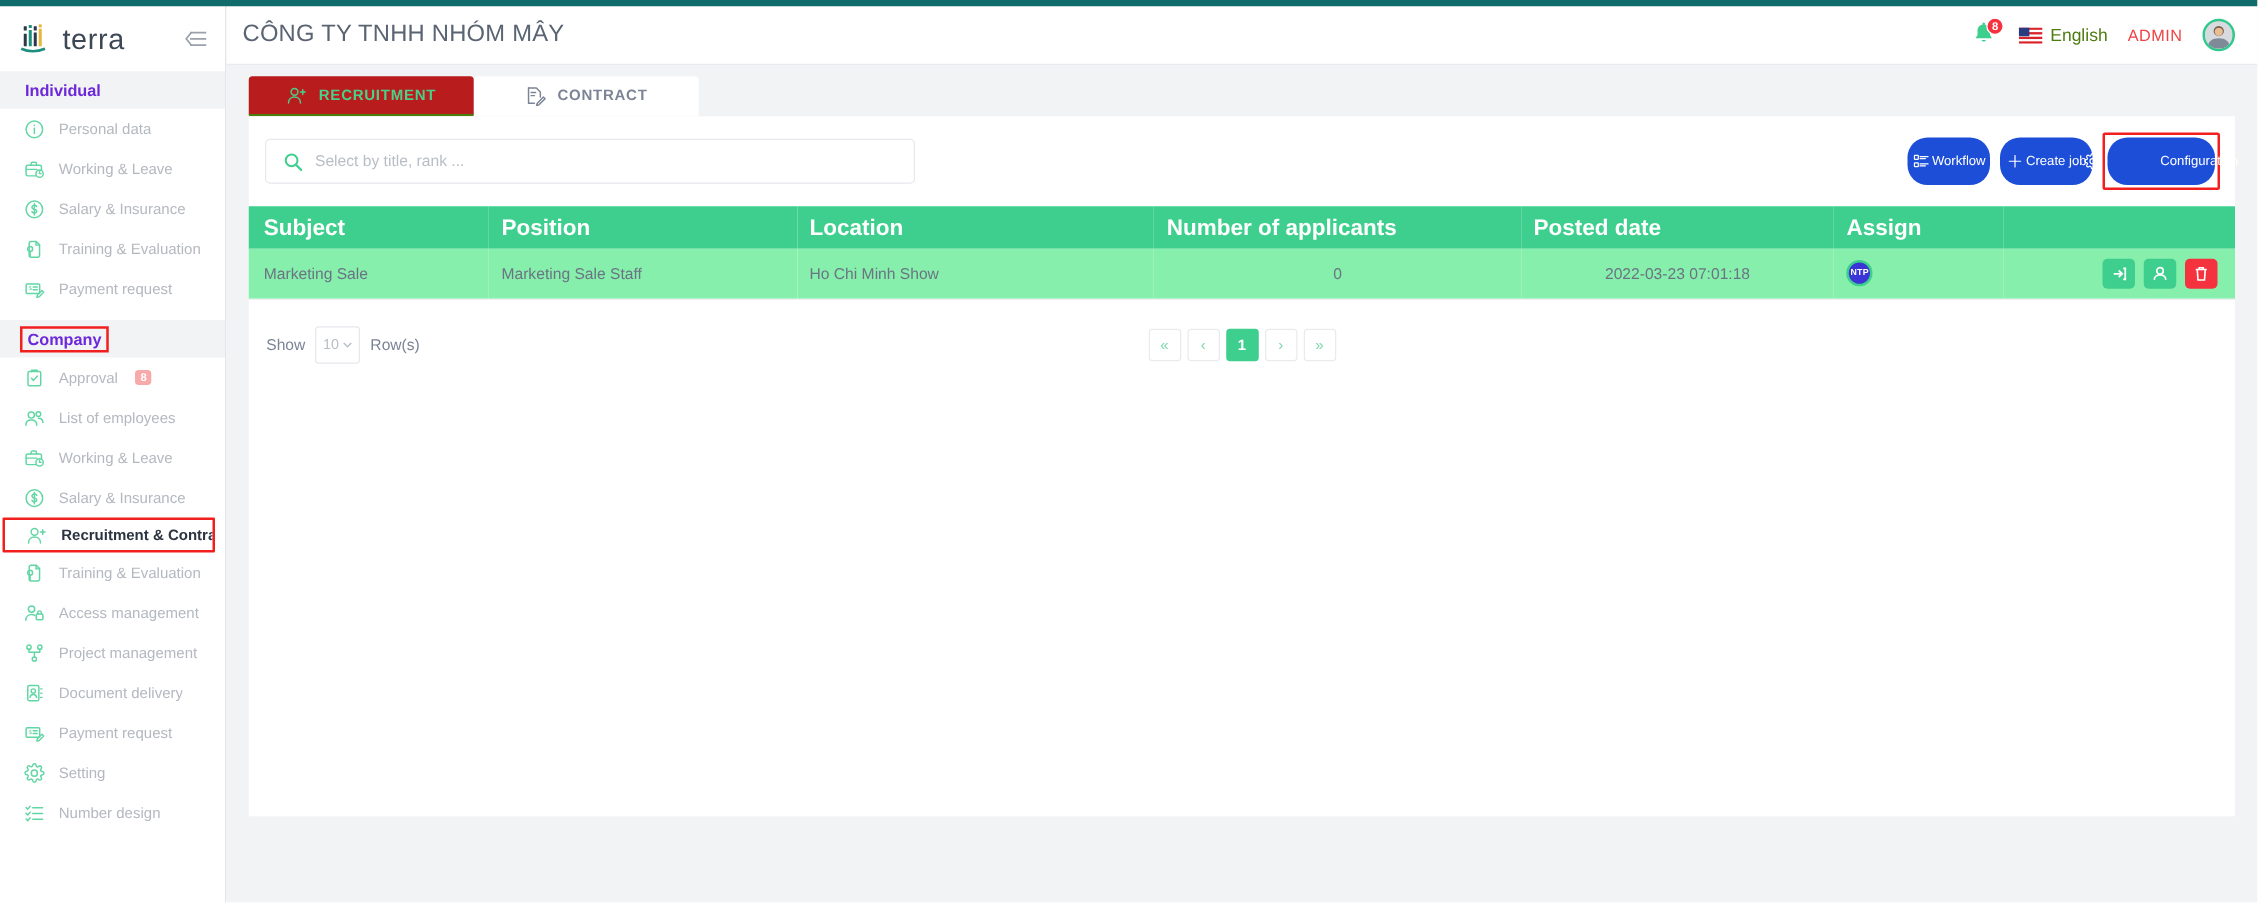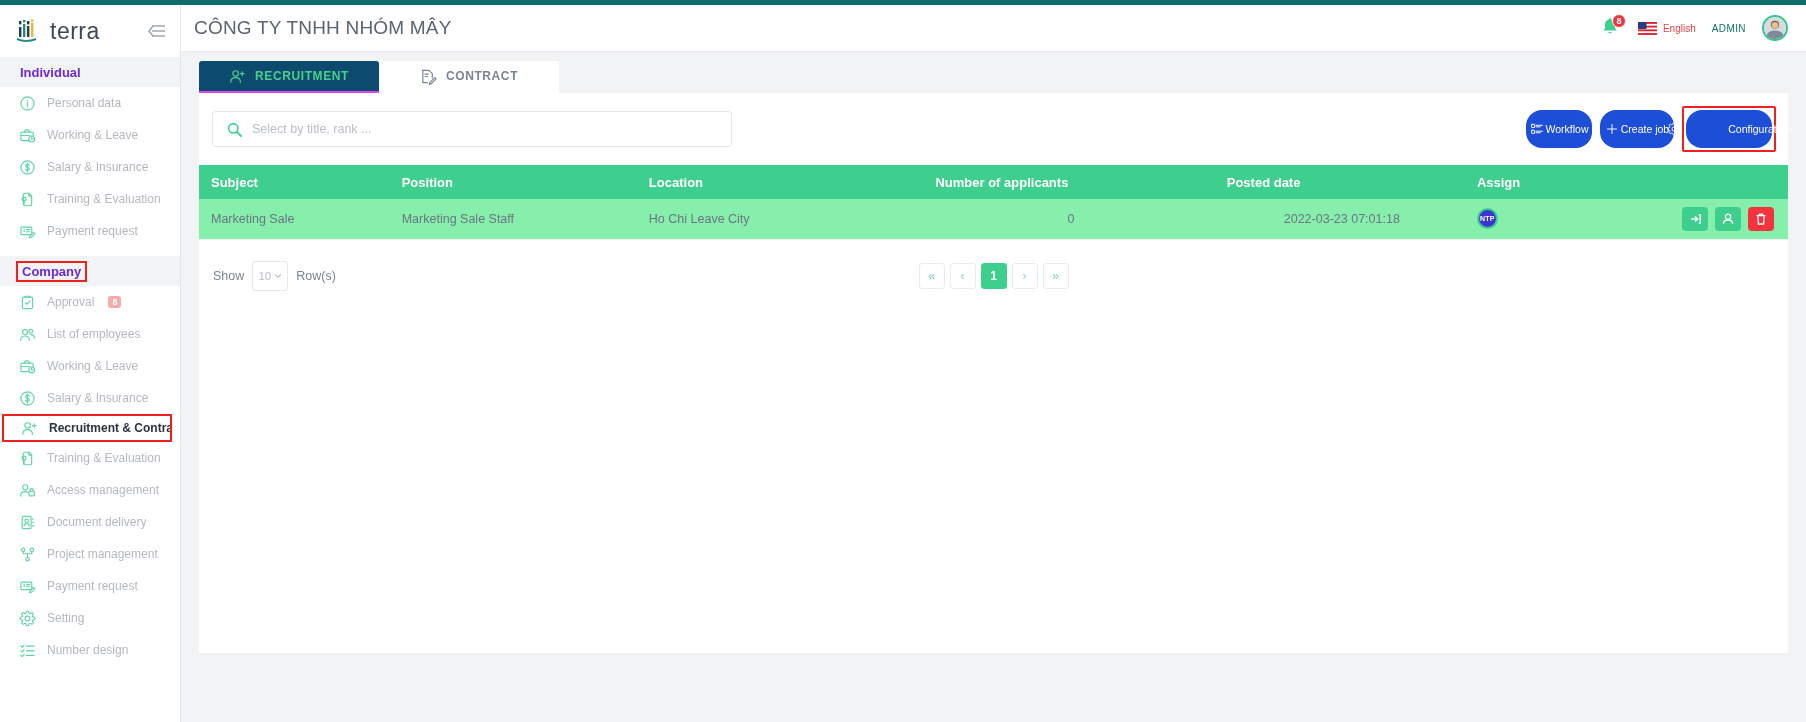--- a/index.html
+++ b/index.html
@@ -87,37 +87,37 @@
   }
   .bell-wrap { position: relative; width: 22px; height: 22px; cursor: pointer; }
   .bell-badge {
     position: absolute; top: -3px; right: -4px; min-width: 14px; height: 14px;
     background: #f5333f; color: #fff; border-radius: 7px; font-size: 9px;
     font-weight: bold; display: flex; align-items: center; justify-content: center;
     padding: 0 3px; border: 1px solid #fff;
   }
   .lang { display: flex; align-items: center; gap: 6px; cursor: pointer; }
   .flag { width: 19px; height: 13px; flex: 0 0 19px; }
-  .lang-label { font-size: 10px; color: #ef4444; }
-  .admin-label { font-size: 10px; color: #0f766e; letter-spacing: .4px; }
+  .lang-label { font-size: 14px; color: #4d7c0f; }
+  .admin-label { font-size: 13px; color: #ef4444; letter-spacing: .4px; }
   .avatar-top {
     width: 26px; height: 26px; border-radius: 50%; border: 2px solid #2fca8b;
     background: #c9cdd3; overflow: hidden; position: relative; cursor: pointer;
   }
 
   
   .content { flex: 1 1 auto; overflow: hidden; }
   .tabs-row { padding: 9px 0 0 18px; display: flex; }
   .tab {
     display: flex; align-items: center; justify-content: center; gap: 9px;
     width: 180px; height: 32px; font-size: 12px; letter-spacing: .6px;
     font-weight: bold; cursor: pointer;
     border-top-left-radius: 3px; border-top-right-radius: 3px;
   }
-  .tab.active { background: #0c4a6e; color: #49d08b; border-bottom: 2px solid #d946ef; }
+  .tab.active { background: #b91c1c; color: #49d08b; border-bottom: 2px solid #4d7c0f; }
   .tab.inactive { background: #ffffff; color: #7b8494; border-bottom: 2px solid transparent; }
 
   .panel {
     background: #ffffff; margin: 0 18px; min-height: 560px;
     padding: 0 0 20px 0;
   }
   .toolbar {
     display: flex; align-items: center; padding: 13px 12px 13px 13px; gap: 10px;
   }
   .search-box {
@@ -139,21 +139,21 @@
   }
   .act-btn.wide { width: 74px; }
   .act-btn.wider { width: 86px; gap: 47px; }
   .act-btn-outer.boxed {
     border: 2px solid #f21f1f; padding: 2px; border-radius: 2px;
   }
 
   
   table.grid { width: 100%; border-collapse: collapse; }
   table.grid thead th {
-    background: #3ecf8e; color: #ffffff; font-size: 13px; font-weight: bold;
+    background: #3ecf8e; color: #ffffff; font-size: 18px; font-weight: bold;
     text-align: left; height: 34px; padding: 0 10px; white-space: nowrap;
   }
   table.grid thead th:first-child { padding-left: 12px; }
   table.grid tbody td {
     font-size: 12.5px; color: #6b7483; height: 40px; padding: 0 10px;
     border-bottom: 1px solid #eceef1; background: #86efac;
   }
   table.grid tbody td:first-child { padding-left: 12px; }
   .col-subject { width: 200px; }
   .col-position { width: 258px; }
@@ -367,41 +367,41 @@
               <path d="M1.8 15c0-3 2.2-4.8 4.8-4.8 1 0 2 .3 2.8.8"></path>
               <rect x="10.6" y="9.8" width="5.6" height="4.8" rx="0.8"></rect>
               <path d="M11.9 9.8V8.6a1.5 1.5 0 0 1 3 0v1.2"></path>
             </svg>
           </span>
           <span class="lbl">Access management</span>
         </div>
         <div class="nav-item">
           <span class="ic">
             <svg class="svg-ic" width="17" height="17" viewBox="0 0 18 18" fill="none" stroke="#62d6a4" stroke-width="1.25" stroke-linecap="round" stroke-linejoin="round">
+              <circle cx="4.4" cy="4" r="1.8"></circle>
+              <circle cx="13.6" cy="4" r="1.8"></circle>
+              <circle cx="9" cy="14" r="1.8"></circle>
+              <path d="M4.4 5.8v2.4h9.2V5.8"></path>
+              <line x1="9" y1="8.2" x2="9" y2="12.2"></line>
+            </svg>
+          </span>
+          <span class="lbl">Project management</span>
+        </div>
+        <div class="nav-item">
+          <span class="ic">
+            <svg class="svg-ic" width="17" height="17" viewBox="0 0 18 18" fill="none" stroke="#62d6a4" stroke-width="1.25" stroke-linecap="round" stroke-linejoin="round">
               <rect x="3.4" y="2.6" width="9.4" height="12.8" rx="1.2"></rect>
               <circle cx="8.1" cy="7.2" r="1.8"></circle>
               <path d="M5.4 12.6c0-1.6 1.3-2.5 2.7-2.5s2.7.9 2.7 2.5"></path>
               <line x1="14.4" y1="5.4" x2="15.4" y2="5.4"></line>
               <line x1="14.4" y1="9" x2="15.4" y2="9"></line>
               <line x1="14.4" y1="12.6" x2="15.4" y2="12.6"></line>
             </svg>
           </span>
           <span class="lbl">Document delivery</span>
-        </div>
-        <div class="nav-item">
-          <span class="ic">
-            <svg class="svg-ic" width="17" height="17" viewBox="0 0 18 18" fill="none" stroke="#62d6a4" stroke-width="1.25" stroke-linecap="round" stroke-linejoin="round">
-              <circle cx="4.4" cy="4" r="1.8"></circle>
-              <circle cx="13.6" cy="4" r="1.8"></circle>
-              <circle cx="9" cy="14" r="1.8"></circle>
-              <path d="M4.4 5.8v2.4h9.2V5.8"></path>
-              <line x1="9" y1="8.2" x2="9" y2="12.2"></line>
-            </svg>
-          </span>
-          <span class="lbl">Project management</span>
         </div>
         <div class="nav-item">
           <span class="ic">
             <svg class="svg-ic" width="17" height="17" viewBox="0 0 18 18" fill="none" stroke="#62d6a4" stroke-width="1.25" stroke-linecap="round" stroke-linejoin="round">
               <rect x="2" y="4.4" width="11.5" height="8" rx="1"></rect>
               <text x="4.2" y="9.9" font-size="4.6" fill="#62d6a4" stroke="none" font-family="sans-serif">$</text>
               <line x1="8" y1="7" x2="11.4" y2="7"></line>
               <line x1="8" y1="9.3" x2="11.4" y2="9.3"></line>
               <path d="M11.6 13.8 L15.4 10 l1.5 1.5 -3.8 3.8 -2 .5z"></path>
             </svg>
@@ -561,21 +561,21 @@
               <th class="col-applicants">Number of applicants</th>
               <th class="col-posted">Posted date</th>
               <th class="col-assign">Assign</th>
               <th class="col-actions"></th>
             </tr>
           </thead>
           <tbody>
             <tr>
               <td>Marketing Sale</td>
               <td>Marketing Sale Staff</td>
-              <td>Ho Chi Leave City</td>
+              <td>Ho Chi Minh Show</td>
               <td class="c-center">0</td>
               <td class="c-center">2022-03-23 07:01:18</td>
               <td>
                 <span class="assign-avatar">NTP</span>
               </td>
               <td>
                 <div class="row-actions">
                   <button class="row-btn green">
                     <svg class="svg-ic" width="14" height="14" viewBox="0 0 14 14">
                       <polyline points="3,7 9,7" stroke="#fff" stroke-width="1.4" fill="none"></polyline>

